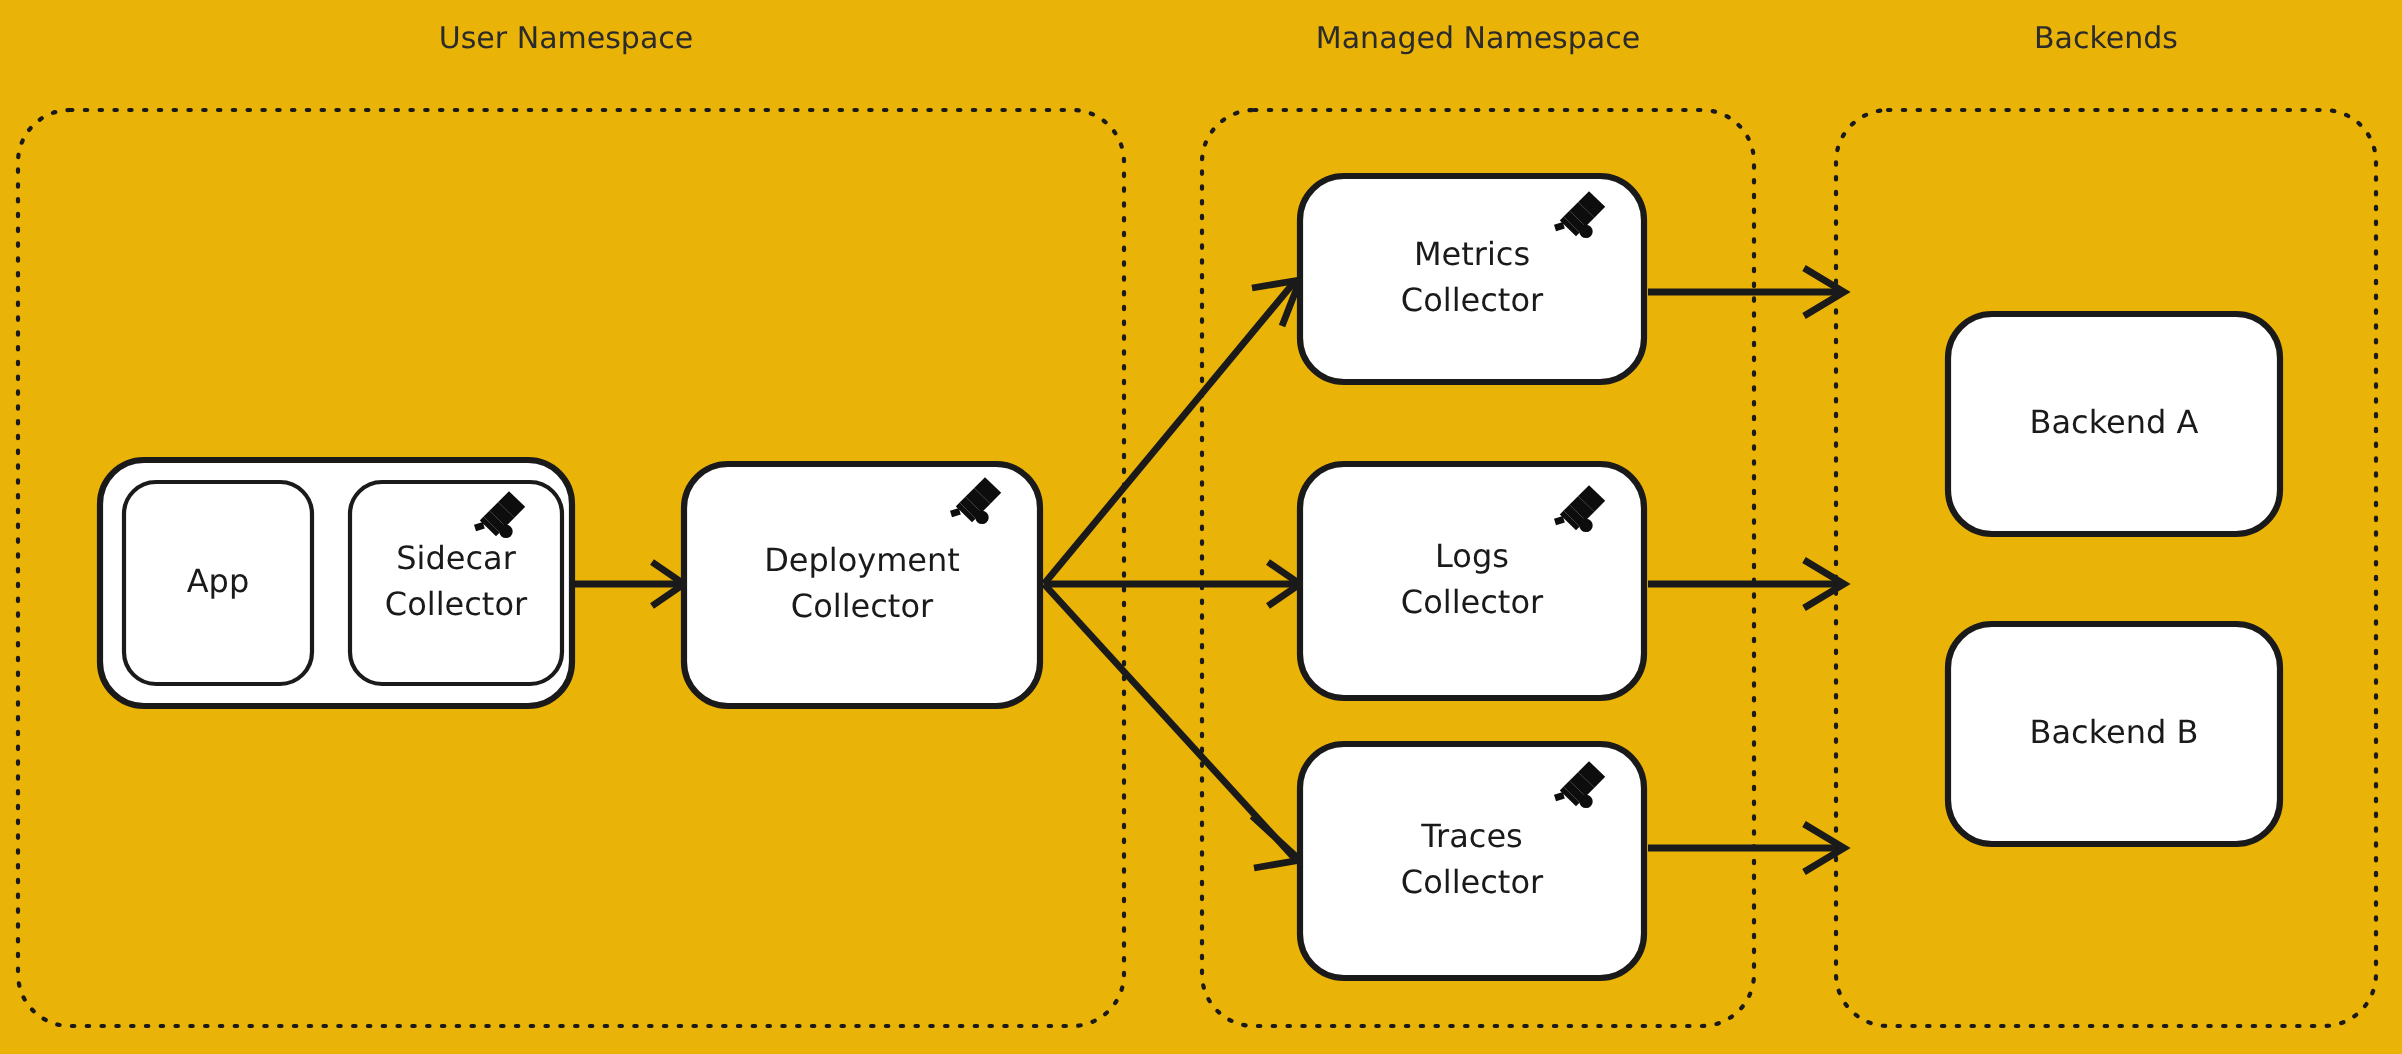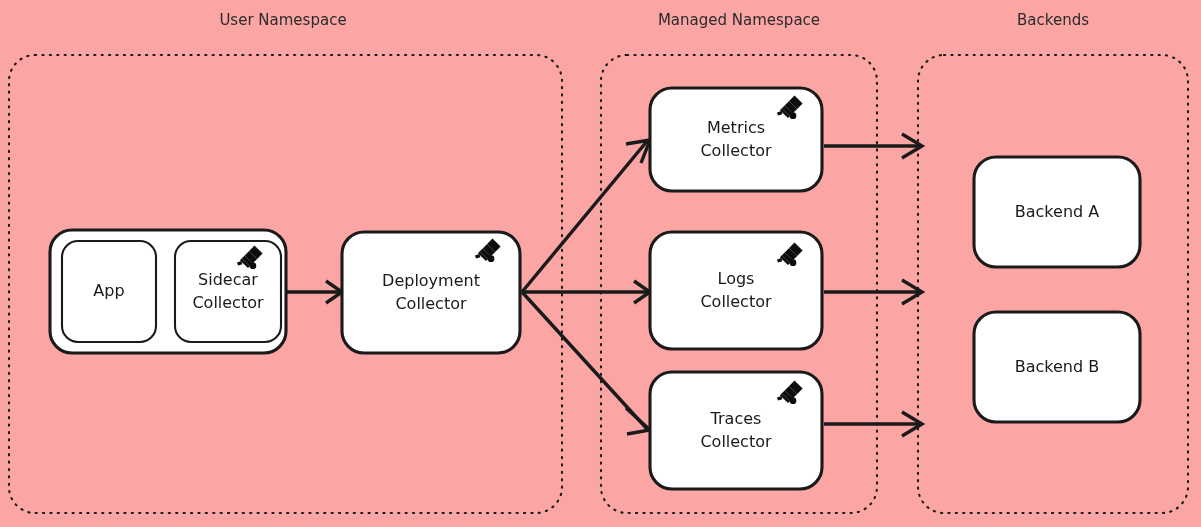--- a/index.html
+++ b/index.html
@@ -4,21 +4,21 @@
 <style>
   html, body {
     margin: 0;
     padding: 0;
     background: #ffffff;
   }
   #canvas {
     position: relative;
     width: 1201px;
     height: 527px;
-    background: #fca5a5;
+    background: #eab308;
     font-family: "DejaVu Sans", "Liberation Sans", sans-serif;
     overflow: hidden;
   }
   svg.diagram {
     position: absolute;
     left: 0;
     top: 0;
     width: 1201px;
     height: 527px;
   }

